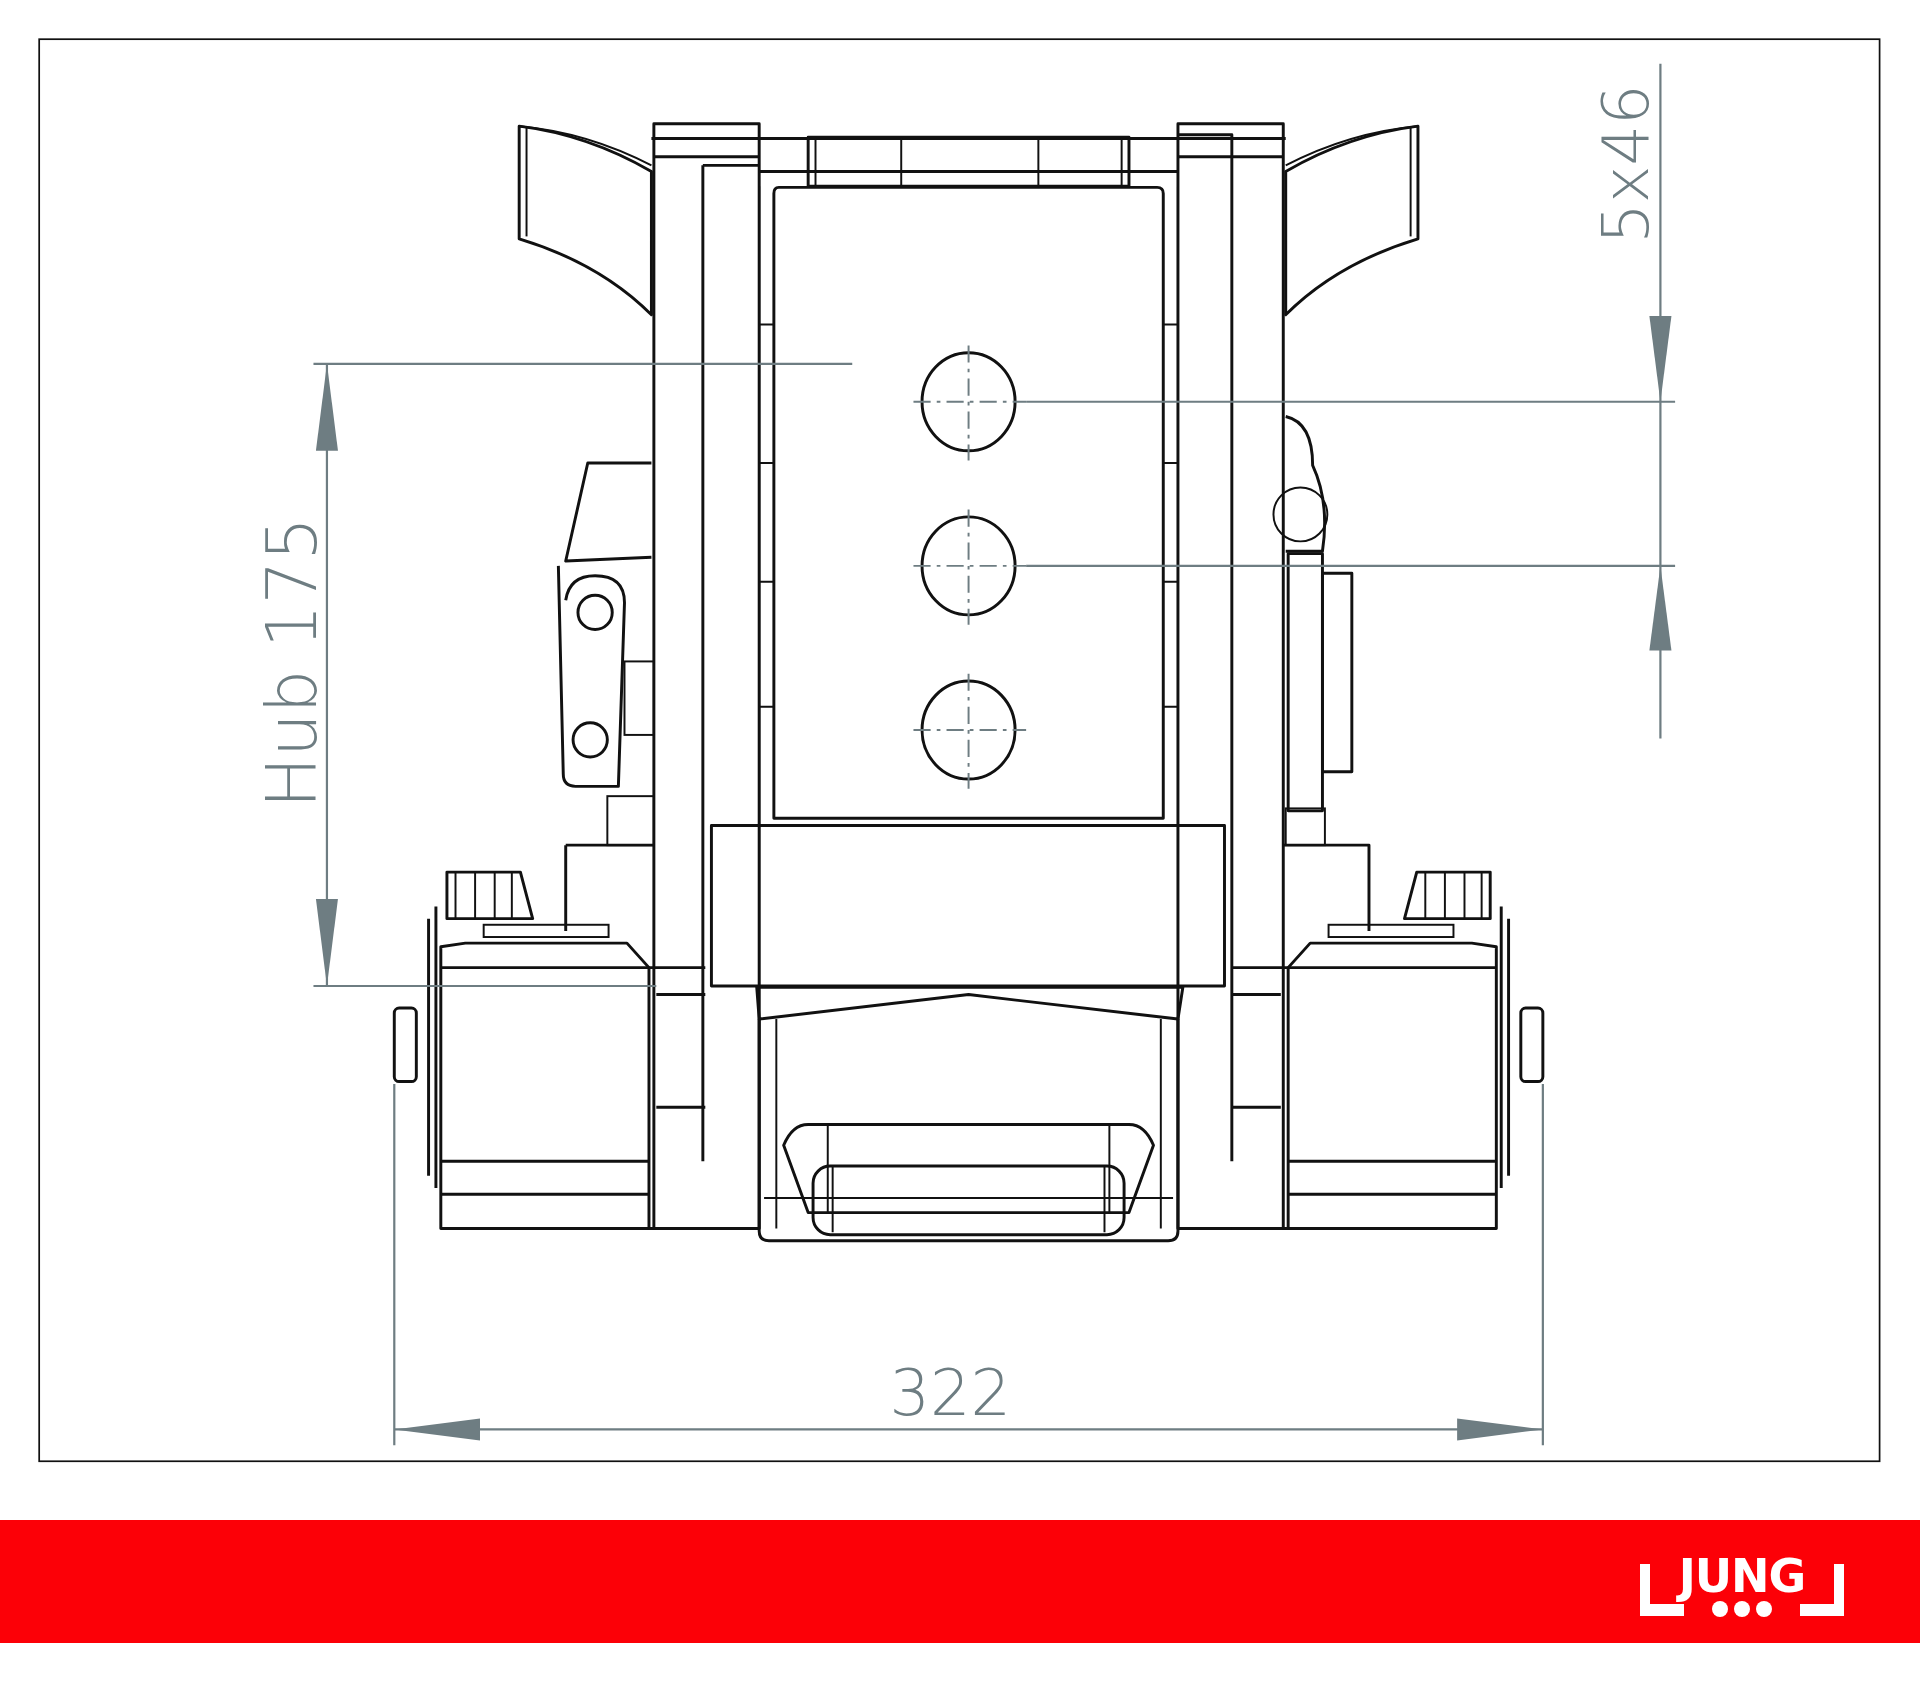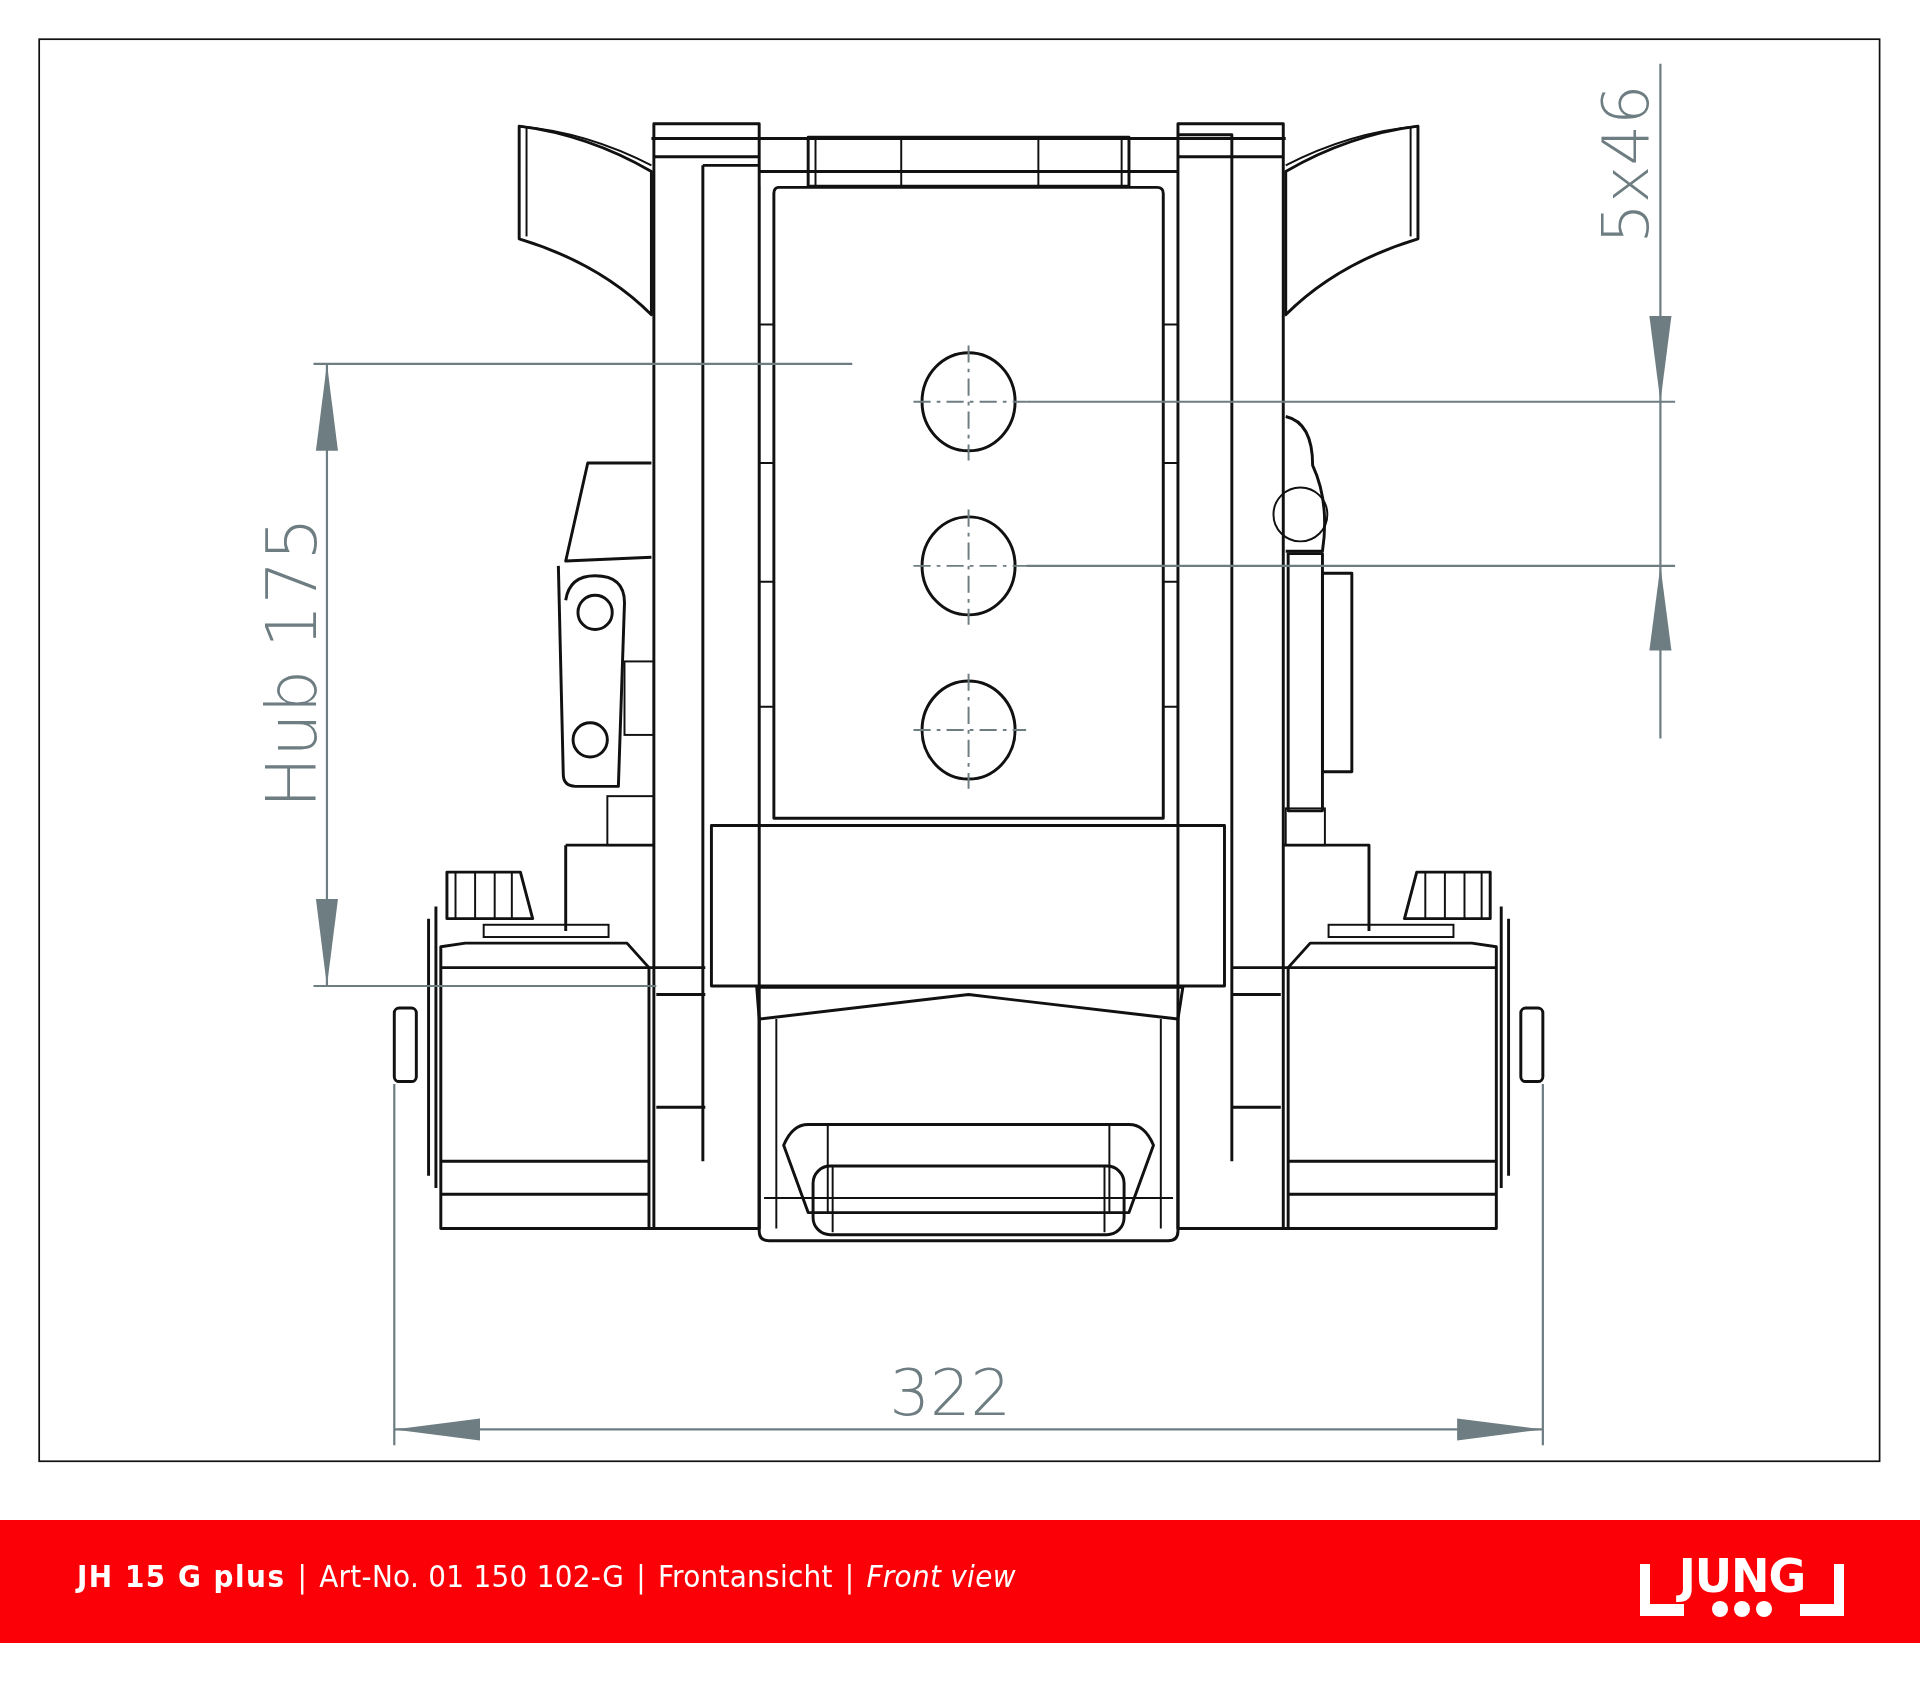--- a/index.html
+++ b/index.html
@@ -120,23 +120,20 @@
   </g>
   <g>
     <path class="dim" d="M322 885 L322 1180 M1260 885 L1260 1180 M322 1167 L1260 1167"></path>
     <polygon class="arrow" points="322,1167 392,1158 392,1176"></polygon>
     <polygon class="arrow" points="1260,1167 1190,1158 1190,1176"></polygon>
     <text class="dimtext" font-size="52" x="776" y="1155" text-anchor="middle">322</text>
   </g>
 </svg>
 
 <div id="footer">
-  <div id="footer-text">
-    <span class="model">JH 15 G plus</span><span class="sep">|</span><span>Art-No. 01 150 102-G</span><span class="sep">|</span><span>Frontansicht</span><span class="sep">|</span><span class="it">Front view</span>
-  </div>
   <svg id="logo" viewBox="0 0 204 70" xmlns="http://www.w3.org/2000/svg">
     <path d="M0 16 L10 16 L10 56 L44 56 L44 68 L0 68 Z" fill="#fff"></path>
     <path d="M204 16 L194 16 L194 56 L160 56 L160 68 L204 68 Z" fill="#fff"></path>
     <text x="102" y="44" text-anchor="middle" fill="#fff" font-family="'DejaVu Sans',sans-serif" font-weight="bold" font-size="46" letter-spacing="-1">JUNG</text>
     <circle cx="80" cy="61" r="8" fill="#fff"></circle>
     <circle cx="102" cy="61" r="8" fill="#fff"></circle>
     <circle cx="124" cy="61" r="8" fill="#fff"></circle>
   </svg>
 </div>
 

